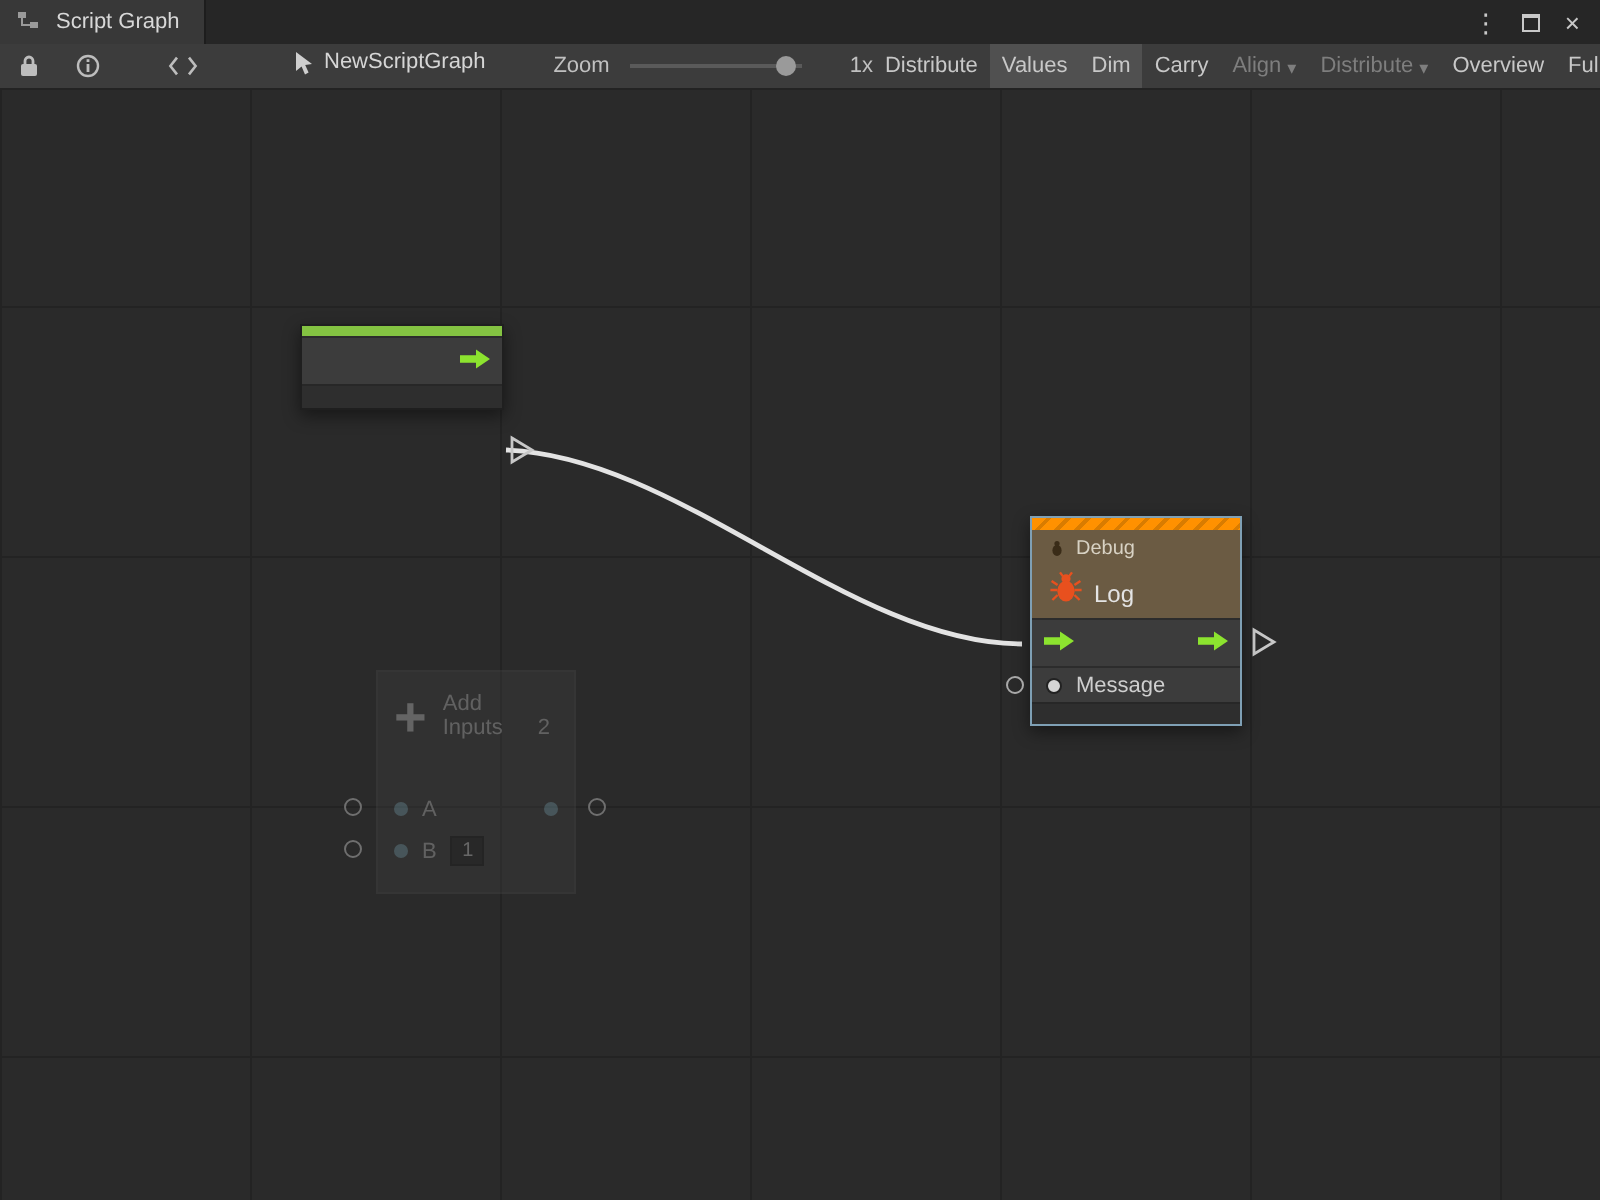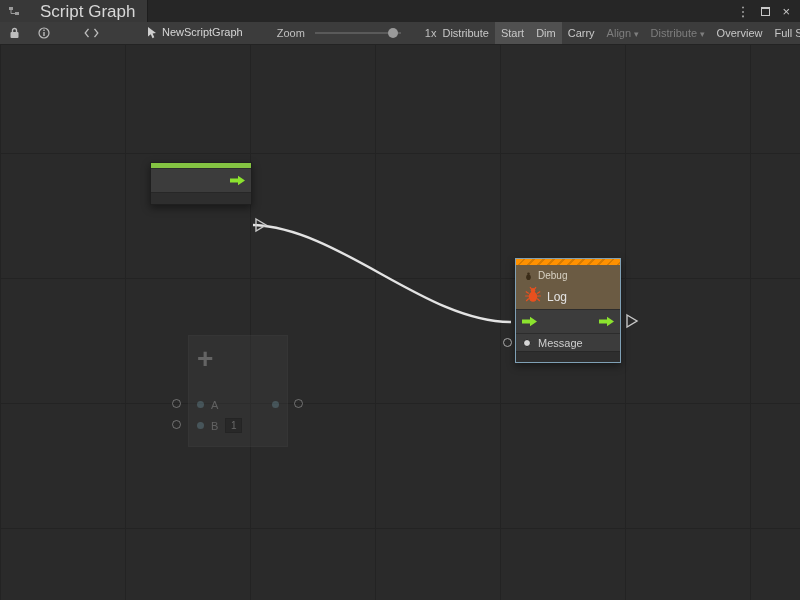--- a/index.html
+++ b/index.html
@@ -2,22 +2,22 @@
 <html><head>
 <meta charset="utf-8">
 <style>
   * { box-sizing: border-box; margin: 0; padding: 0; }
   html,body { width:800px; height:600px; overflow:hidden; background:#262626;
               font-family:"Liberation Sans", sans-serif; }
   .window { width:800px; height:600px; display:flex; flex-direction:column; }
 
   
   .titlebar { height:22px; background:#262626; display:flex; align-items:stretch; flex:0 0 22px; }
-  .tab { display:flex; align-items:flex-end; gap:20px; background:#383838; padding:0 12px 0 8px;
-         font-size:17px; color:#D8D8D8; border-right:1px solid #1d1d1d; }
+  .tab { display:flex; align-items:center; gap:8px; background:#383838; padding:0 12px 0 8px;
+         font-size:11px; color:#D8D8D8; border-right:1px solid #1d1d1d; }
   .titlebar-controls { margin-left:auto; display:flex; align-items:center; gap:12px; padding-right:10px; color:#C8C8C8; }
   .tb-glyph { font-size:13px; line-height:1; color:#C8C8C8; }
   .max-square { width:9px; height:9px; border:1px solid #C8C8C8; border-top-width:2px; display:inline-block; }
 
   
   .toolbar { height:23px; flex:0 0 23px; background:#3C3C3C; border-bottom:1px solid #232323;
              display:flex; align-items:center; font-size:11px; color:#C8C8C8; padding-left:4px; }
   .ticon { display:flex; align-items:center; justify-content:center; padding:0 5px; height:100%; }
   .tsep { width:1px; height:14px; background:#2e2e2e; margin:0 4px; }
   .graph-name-group { display:flex; align-items:flex-start; gap:5px; margin-left:28px; }
@@ -155,21 +155,21 @@
         <span class="zoom-knob"></span>
       </span>
       <span class="zoom-value">1x</span>
     </span>
 
     <span class="tbtn-group">
       <span class="tbtn">
           <span>Distribute</span>
         </span>
       <span class="tbtn active">
-          <span>Start</span>
+          <span>Values</span>
         </span>
       <span class="tbtn active">
           <span>Dim</span>
         </span>
       <span class="tbtn">
           <span>Carry</span>
         </span>
       <span class="tbtn disabled">
         <span>Align</span>
         <span class="caret">▾</span>
@@ -249,20 +249,27 @@
       <div class="msg-row">
         <span class="port-dot"></span>
         <span class="msg-label">Message</span>
       </div>
       <div class="node-footer"></div>
     </div>
 
     <div class="node node-ghost">
       <div class="ghost-header">
         <span class="plus-glyph">+</span>
+        <span class="ghost-title-col">
+          <span>Add</span>
+          <span class="ghost-line2">
+            <span>Inputs</span>
+            <span class="ghost-count">2</span>
+          </span>
+        </span>
       </div>
       <div class="ghost-rows">
         <div class="ghost-row">
           <span class="ghost-dot"></span>
           <span class="ghost-label">A</span>
           <span class="ghost-right-dot"></span>
         </div>
         <div class="ghost-row">
           <span class="ghost-dot"></span>
           <span class="ghost-label">B</span>

